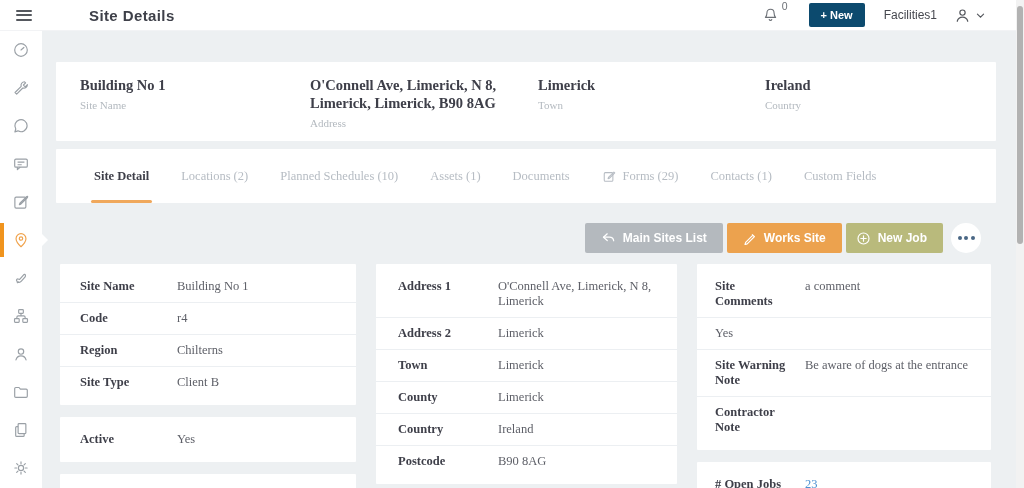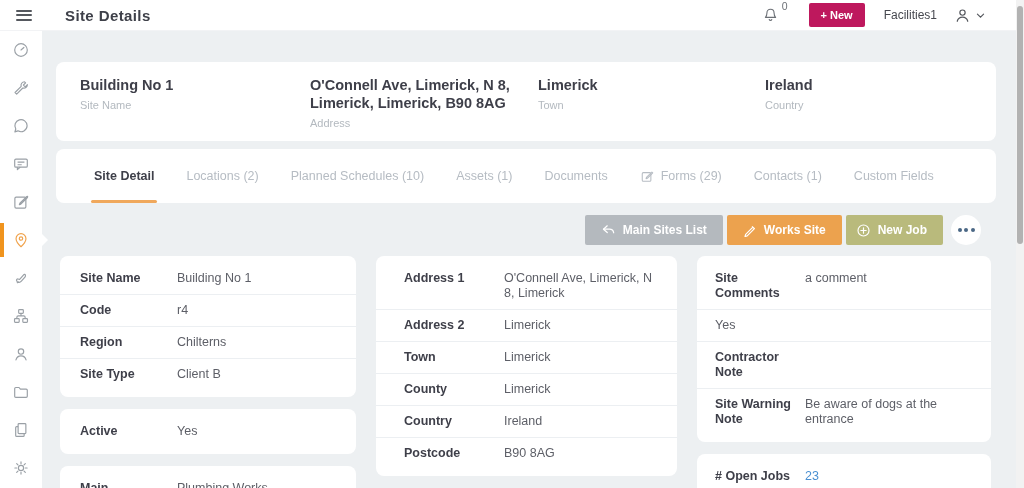--- a/index.html
+++ b/index.html
@@ -1,73 +1,73 @@
 <!DOCTYPE html>
 <html><head>
 <meta charset="utf-8">
 <style>
   * { margin:0; padding:0; box-sizing:border-box; }
   html,body { width:1024px; height:488px; overflow:hidden; background:#edf0f2;
               font-family:"Liberation Sans", sans-serif; }
   
   .topbar { position:fixed; top:0; left:0; right:0; height:31px; background:#fff;
-            display:flex; align-items:center; z-index:20; border-bottom:1px solid #f2f3f5;}
+            display:flex; align-items:center; z-index:20; border-bottom:1px solid #f2f3f5;gap:24px;}
   .burger { width:16px; margin-left:16px; cursor:pointer; }
   .burger span { display:block; height:2px; background:#55585e; margin:2.5px 0; border-radius:1px;}
   .page-title { margin-left:33px; font-size:15px; font-weight:bold; color:#3e4049; letter-spacing:.4px;}
   .top-right { margin-left:auto; display:flex; align-items:center; padding-right:38px; }
   .bell-wrap { position:relative; margin-right:30px; color:#6c7076; }
   .bell-count { position:absolute; top:-6px; right:-9px; font-size:10.5px; color:#6c7076; }
-  .btn-new { background:#be185d; color:#fff; font-size:11px; font-weight:bold;
+  .btn-new { background:#0c4a6e; color:#fff; font-size:11px; font-weight:bold;
              border:none; border-radius:2px; padding:6px 12px; margin-right:19px; cursor:pointer;}
   .account-name { font-size:12px; color:#46484f; margin-right:17px; }
   .user-icon { color:#53565c; display:flex; align-items:center; gap:4px; cursor:pointer;}
   
   .sidebar { position:fixed; top:31px; left:0; bottom:0; width:42px; background:#fff; z-index:10;}
   .side-item { position:relative; height:38px; display:flex; align-items:center; justify-content:center;
                color:#9aa0a6; cursor:pointer; }
   .side-item.active { color:#f0a24a; }
   .side-item.active::before { content:''; position:absolute; left:0; top:2px; bottom:2px; width:4px; background:#f0941e; }
   .side-item.active::after { content:''; position:absolute; right:-6px; top:50%; margin-top:-7px;
                border-left:7px solid #fff; border-top:7px solid transparent; border-bottom:7px solid transparent;}
   
   .main { position:absolute; top:31px; left:42px; width:968px; padding:31px 14px 0 14px; }
-  .card { background:#fff; border-radius:8px; }
+  .card { background:#fff; border-radius:1px;font-family:Liberation Serif, serif; }
   .header-card { display:grid; grid-template-columns:230px 228px 227px 1fr; padding:14px 0 12px 24px; min-height:70px;}
   .hfield .hval { font-size:14.5px; font-weight:bold; color:#3e3f49; line-height:18px; max-width:228px;}
   .hfield .hlab { font-size:11px; color:#b3b9bf; margin-top:5px; }
   
   .tabs-card { margin-top:8px; height:54px; display:flex; align-items:stretch; padding-left:22px; }
   .tab { display:flex; align-items:center; gap:6px; padding:0 16px; font-size:12.5px; color:#b6bcc3;
          position:relative; cursor:pointer; white-space:nowrap;}
   .tab.active { color:#3e3f49; font-weight:bold; }
   .tab.active::after { content:''; position:absolute; left:13px; right:13px; bottom:0; height:3px;
          background:#f0a85c; border-radius:2px;}
   
-  .actions { margin-top:12px; display:flex; justify-content:flex-end; align-items:center; gap:4px; padding-right:15px;}
+  .actions { margin-top:20px; display:flex; justify-content:flex-end; align-items:center; gap:4px; padding-right:15px;}
   .abtn { height:30px; border:none; border-radius:2px; color:#fff; font-size:12px; font-weight:bold;
           display:flex; align-items:center; gap:7px; padding:0 16px; cursor:pointer;
           font-family:"Liberation Sans", sans-serif;}
   .abtn.gray { background:#b4b9be; }
   .abtn.orange { background:#eca24e; }
   .abtn.olive { background:#b9ba7c;padding-left:10px; }
   .more-btn { width:30px; height:30px; border-radius:50%; background:#fff; border:none; margin-left:4px;
           display:flex; align-items:center; justify-content:center; gap:2.5px; cursor:pointer;}
   .more-btn i { width:4px; height:4px; border-radius:50%; background:#4a6785; }
   
   .columns { display:grid; grid-template-columns:296px 301px 294px; column-gap:20px; margin:11px 0 0 4px;
              align-items:start;}
   .colstack { display:flex; flex-direction:column; gap:12px; }
   .card.detail { padding:7px 0; }
   .row { display:flex; padding:8px 20px; font-size:12.5px; line-height:15px; align-items:flex-start;}
   .row + .row { border-top:1px solid #eceff2; }
   .rlabel { flex:none; font-weight:bold; color:#3e3f49; padding-right:10px; }
   .rvalue { flex:1; color:#5d5f67; }
   .c1 .rlabel { width:97px; }
-  .c2 .row { padding-left:28px; }
+  .c2 .row { padding-left:22px; }
   .c2 .rlabel { width:100px; }
   .c2 .rvalue { max-width:172px; }
   .c3 .row { padding-left:18px; }
   .c3 .rlabel { width:90px; }
   .rvalue.link { color:#4a90d2; cursor:pointer; }
   
   .scrollbar { position:fixed; right:0; top:0; bottom:0; width:8px; background:#f2f2f2; z-index:30;}
   .scroll-thumb { position:absolute; top:6px; left:1px; width:6px; height:238px; background:#b2b2b2; border-radius:3px;}
   svg { display:block; }
 </style>
@@ -358,26 +358,26 @@
     <div class="colstack c3">
       <div class="card detail">
         <div class="row">
           <div class="rlabel">Site Comments</div>
           <div class="rvalue">a comment</div>
         </div>
         <div class="row">
           <div class="rvalue">Yes</div>
         </div>
         <div class="row">
+          <div class="rlabel">Site Warning Note</div>
+          <div class="rvalue">Be aware of dogs at the entrance</div>
+        </div>
+        <div class="row">
           <div class="rlabel">Contractor Note</div>
           <div class="rvalue"></div>
-        </div>
-        <div class="row">
-          <div class="rlabel">Site Warning Note</div>
-          <div class="rvalue">Be aware of dogs at the entrance</div>
         </div>
       </div>
       <div class="card detail">
         <div class="row">
           <div class="rlabel"># Open Jobs</div>
           <div class="rvalue link">23</div>
         </div>
 
       </div>
     </div>

